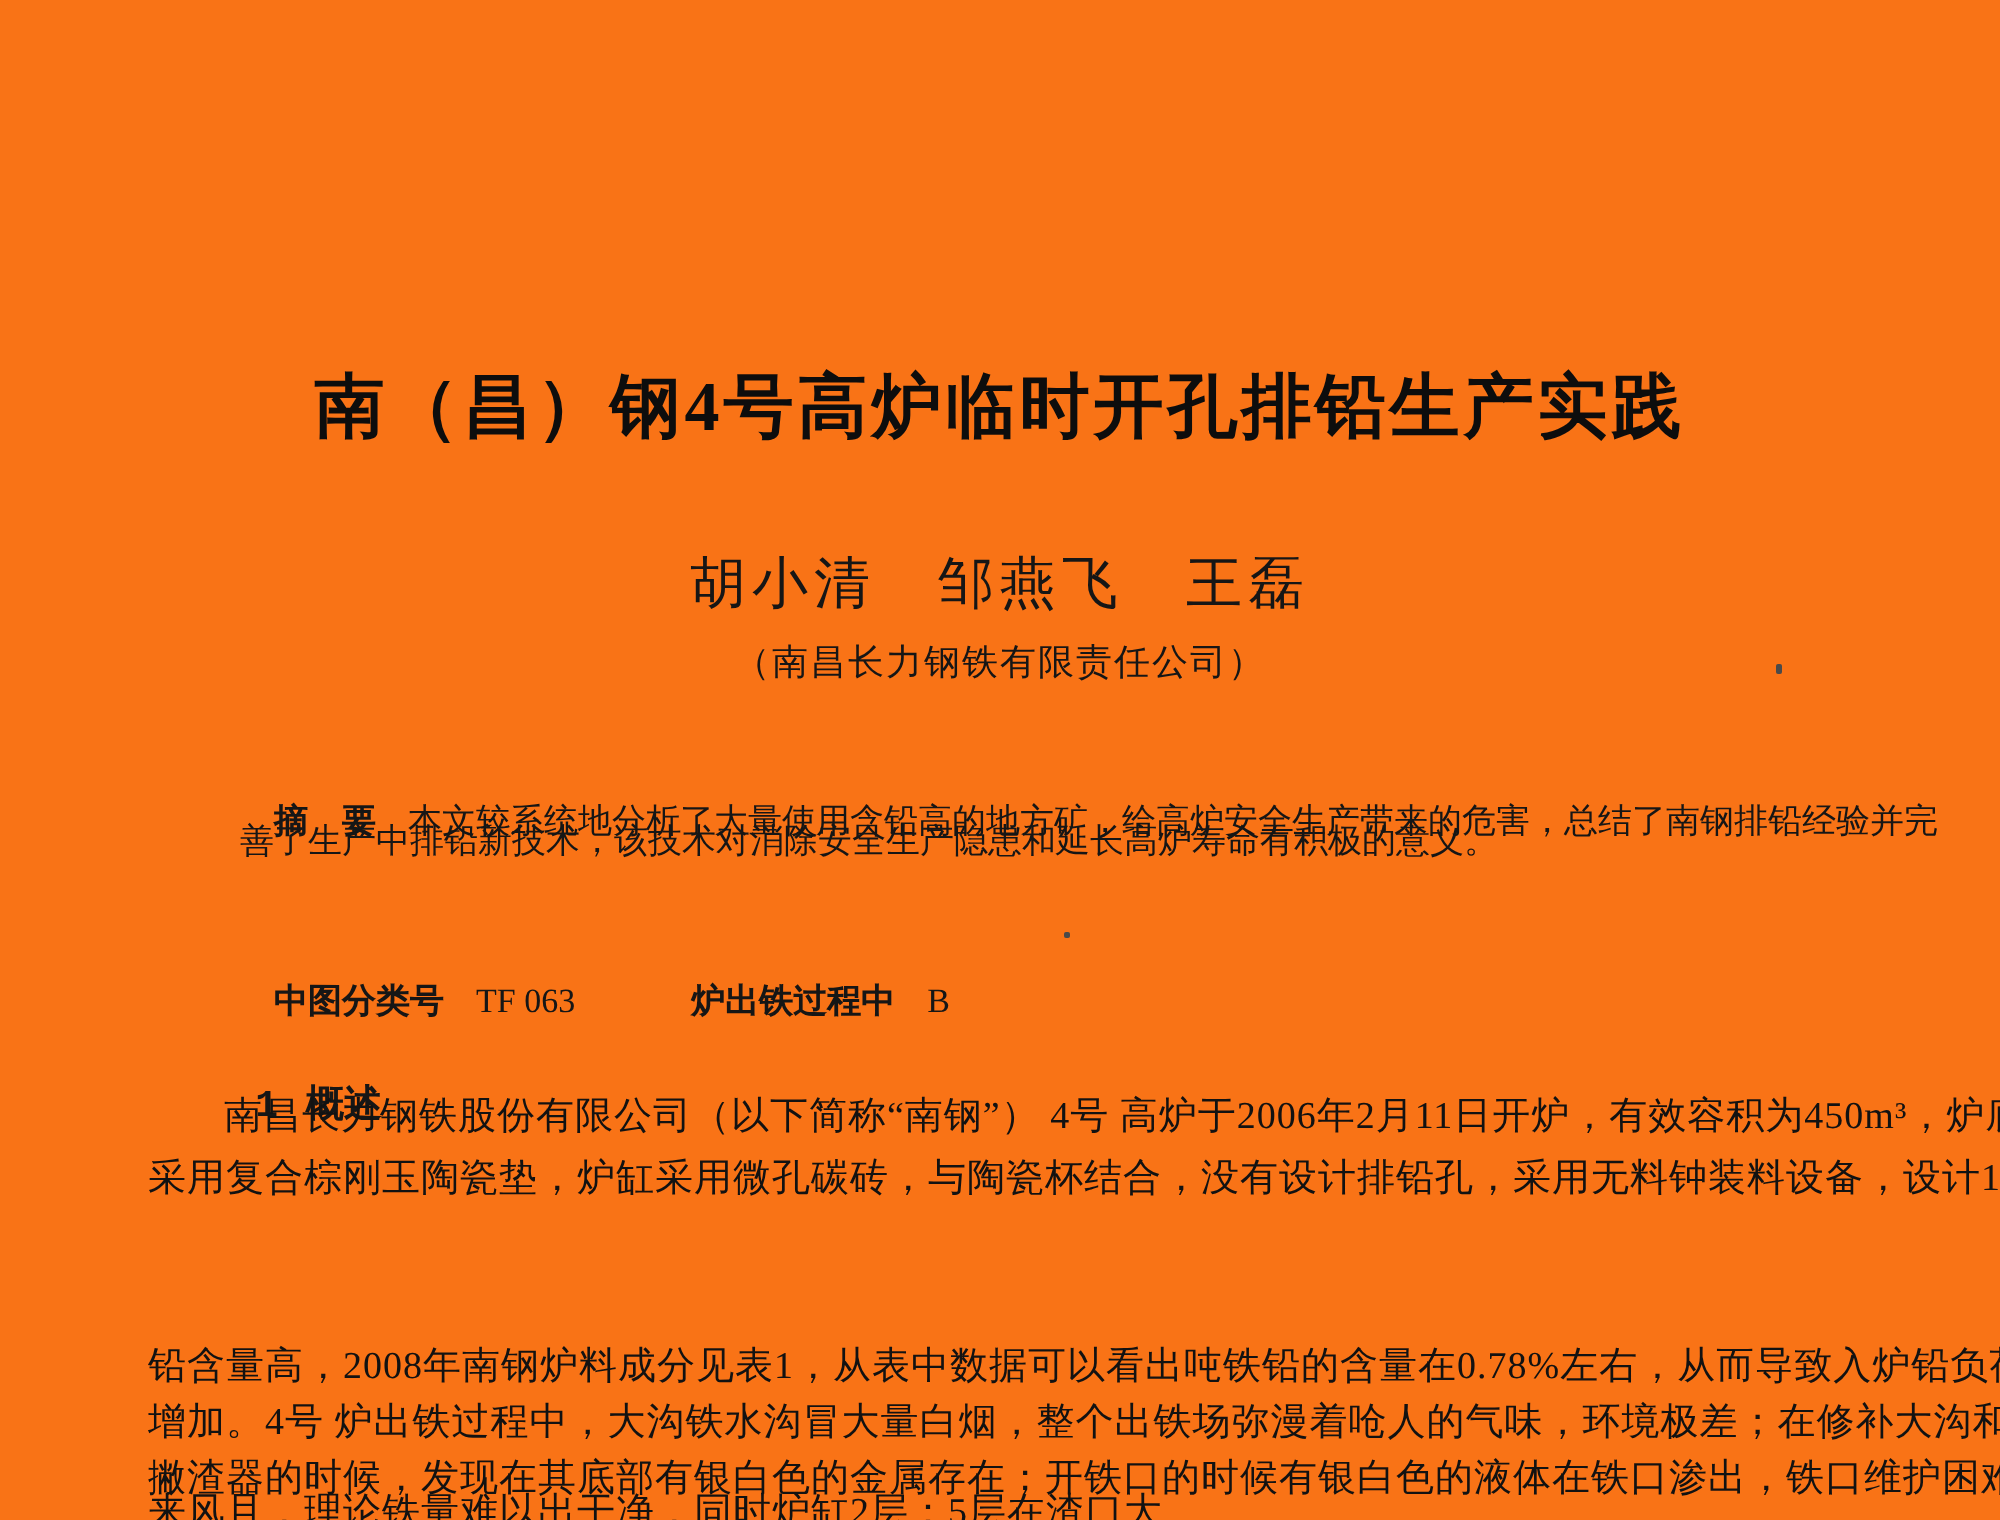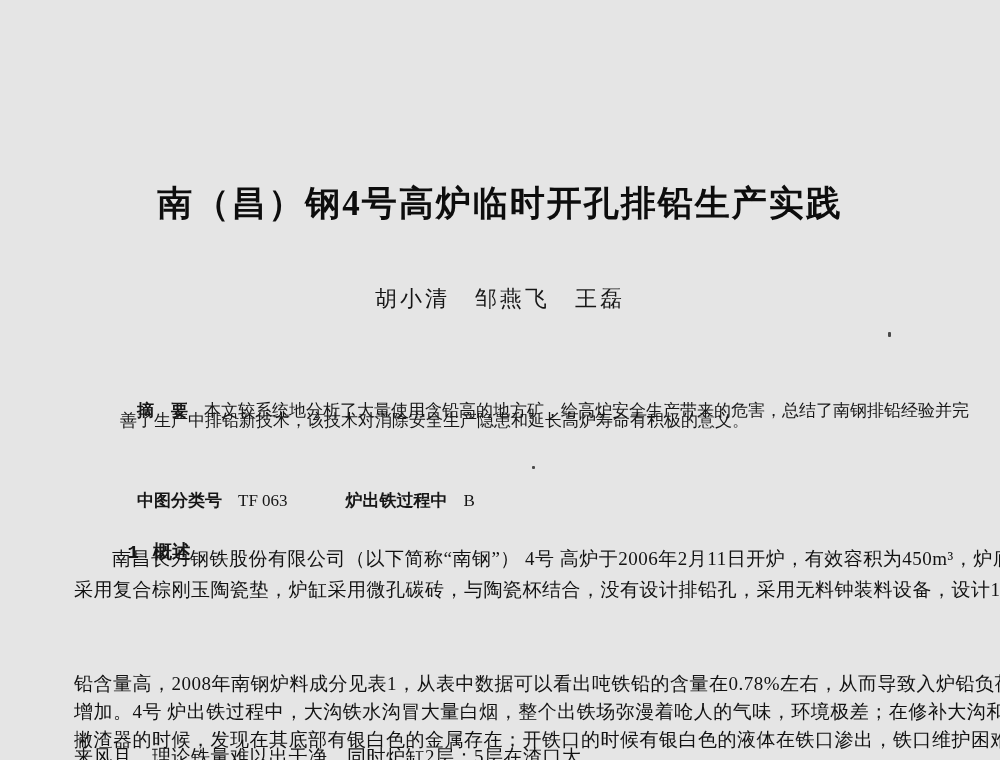--- a/index.html
+++ b/index.html
@@ -11,43 +11,43 @@
     width: 1000px;
     height: 760px;
     position: relative;
     overflow: hidden;
     font-family: "Liberation Serif", serif;
     color: #161616;
   }
   .page {
     position: absolute;
     inset: 0;
-    background: #e5e5e5;
+    background: #f97316;
     padding-left: 16px;
   }
   .abs {
     position: absolute;
     white-space: pre;
     line-height: 1.18;
   }
   .center {
     left: 0;
     width: 1000px;
     text-align: center;
   }
   .doc-title {
     top: 183px;
     font-size: 35px;
     font-weight: 700;
     letter-spacing: 2px;
     color: #0d0d0d;
   }
   .authors {
-    top: 286px;
-    font-size: 22px;
+    top: 276px;
+    font-size: 28px;
     letter-spacing: 3px;
   }
   .affiliation {
     top: 321px;
     font-size: 18px;
     letter-spacing: 1px;
   }
   .meta-line {
     left: 120px;
     font-size: 17px;
@@ -96,20 +96,21 @@
 </style>
 </head>
 <body>
 
 <div class="page">
 
   <div class="abs center doc-title">南（昌）钢4号高炉临时开孔排铅生产实践</div>
 
   <div class="abs center authors">胡小清　邹燕飞　王磊</div>
 
+  <div class="abs center affiliation">（南昌长力钢铁有限责任公司）</div>
 
   <div class="abs meta-line abstract-1">
     <b class="lbl-gap">摘　要</b><span>本文较系统地分析了大量使用含铅高的地方矿，给高炉安全生产带来的危害，总结了南钢排铅经验并完</span>
   </div>
 
   <div class="abs meta-line abstract-2">善了生产中排铅新技术，该技术对消除安全生产隐患和延长高炉寿命有积极的意义。</div>
 
 
   <div class="abs meta-line clc">
     <b class="lbl-gap">中图分类号</b><span class="val-gap">TF 063</span><b class="lbl-gap">炉出铁过程中</b><span>B</span>

